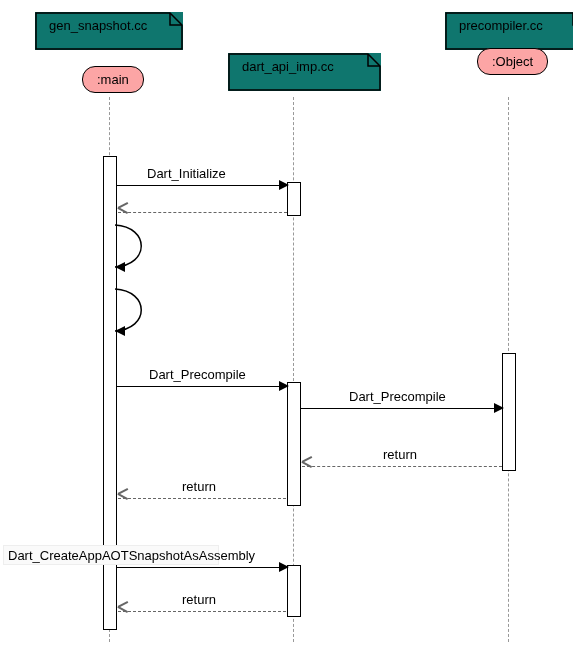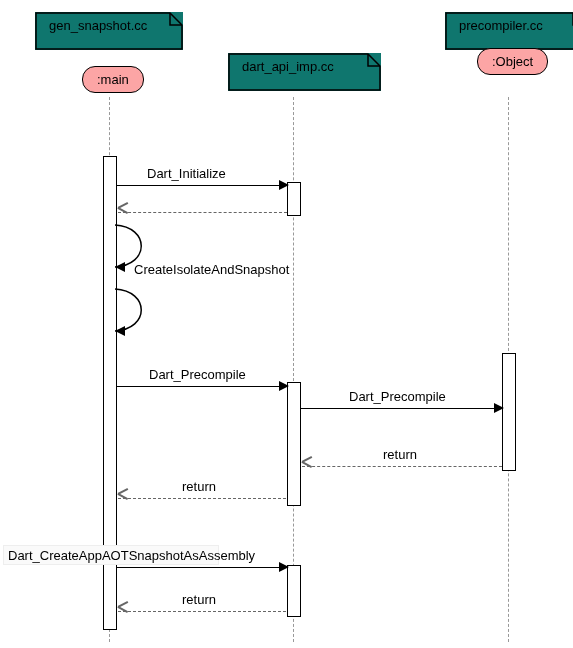--- a/index.html
+++ b/index.html
@@ -160,21 +160,20 @@
 
   <div class="arrow dashed" style="left:118px;top:212px;width:169px;"></div>
   <div class="ohead left" style="left:118px;top:212px;"></div>
 
   <div class="self-curve" style="left:95px;top:225px;">
     <svg width="50" height="46" style="overflow:visible;">
       <path d="M20 0 C55 2 55 40 20 42" fill="none" stroke="#000" stroke-width="1.5"></path>
       <polygon points="20,42 30,37 30,47" fill="#000"></polygon>
     </svg>
   </div>
-  <div class="msg-label" style="left:134px;top:262px;">CreateIsolateAndSnapshot</div>
 
   <div class="self-curve" style="left:95px;top:289px;">
     <svg width="50" height="46" style="overflow:visible;">
       <path d="M20 0 C55 2 55 40 20 42" fill="none" stroke="#000" stroke-width="1.5"></path>
       <polygon points="20,42 30,37 30,47" fill="#000"></polygon>
     </svg>
   </div>
 
   <div class="msg-label" style="left:149px;top:367px;">Dart_Precompile</div>
   <div class="arrow solid" style="left:116px;top:386px;width:163px;"></div>

